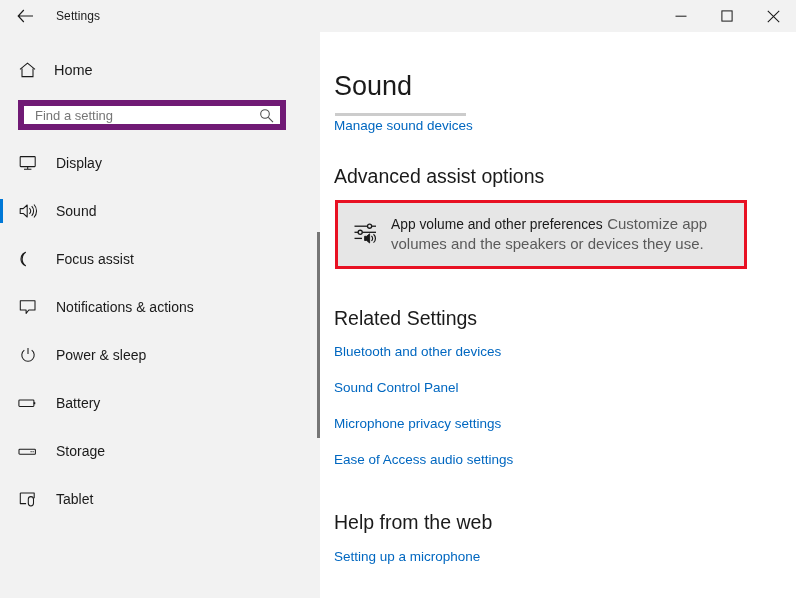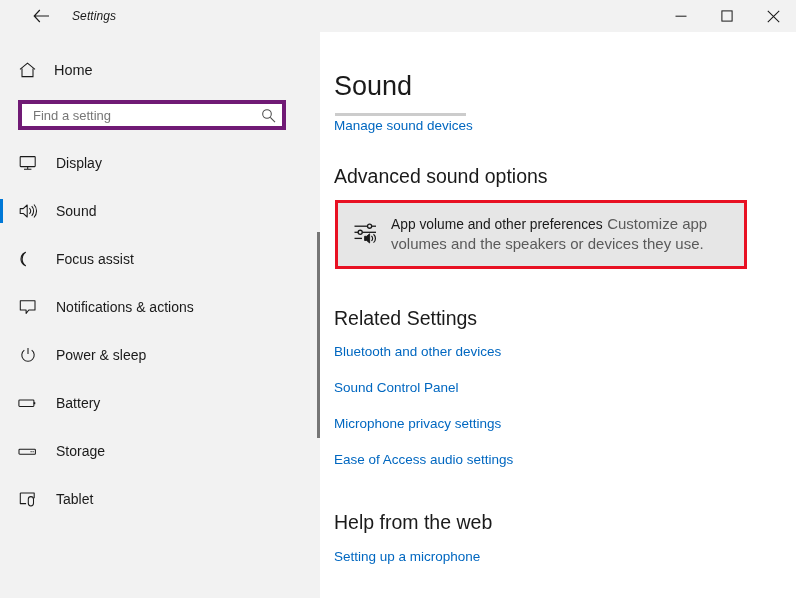--- a/index.html
+++ b/index.html
@@ -30,24 +30,23 @@
     flex: 0 0 32px;
     display: flex;
     align-items: stretch;
     background: #f2f2f2;
     position: relative;
     z-index: 5;
   }
   .tb-left {
     display: flex;
     align-items: center;
-    padding-left: 28px;
+    padding-left: 12px;
     background: #f2f2f2;
     height: 32px;
-    font-style: italic;
   }
   .back-btn {
     width: 26px;
     height: 26px;
     display: flex;
     align-items: center;
     justify-content: center;
     color: #1a1a1a;
   }
   .back-btn svg { display: block; }
@@ -107,21 +106,21 @@
   .nav-home .lbl {
     font-size: 14.5px;
     color: #1a1a1a;
     margin-left: 16px;
     text-align: center;
   }
 
   .search-wrap {
     margin: 12px 16px 0 18px;
     height: 30px;
-    border: 4px solid #701a75;
+    border: 6px solid #701a75;
     background: #ffffff;
     display: flex;
     align-items: center;
     box-sizing: border-box;
     width: 268px;
   }
   .search-wrap input {
     flex: 1 1 auto;
     border: none;
     outline: none;
@@ -438,21 +437,21 @@
 
     <div class="main">
 
       <h1 class="page-title">Sound</h1>
       <div class="title-rule"></div>
 
       <div class="manage-link">
         <a class="link">Manage sound devices</a>
       </div>
 
-      <h2 class="section-head" id="advanced-head">Advanced sound options</h2>
+      <h2 class="section-head" id="advanced-head">Advanced assist options</h2>
 
       <div class="card-outline">
         <div class="card-inner">
           <span class="card-icon">
             <svg width="28" height="28" viewBox="0 0 28 28">
               <path d="M2.5 7.2 H24" fill="none" stroke="currentColor" stroke-width="1.3"></path>
               <circle cx="17.6" cy="7.2" r="2.05" fill="#e6e6e6" stroke="currentColor" stroke-width="1.3"></circle>
               <path d="M2.5 13.3 H24" fill="none" stroke="currentColor" stroke-width="1.3"></path>
               <circle cx="8.2" cy="13.3" r="2.05" fill="#e6e6e6" stroke="currentColor" stroke-width="1.3"></circle>
               <path d="M2.5 19.4 H10" fill="none" stroke="currentColor" stroke-width="1.3"></path>

